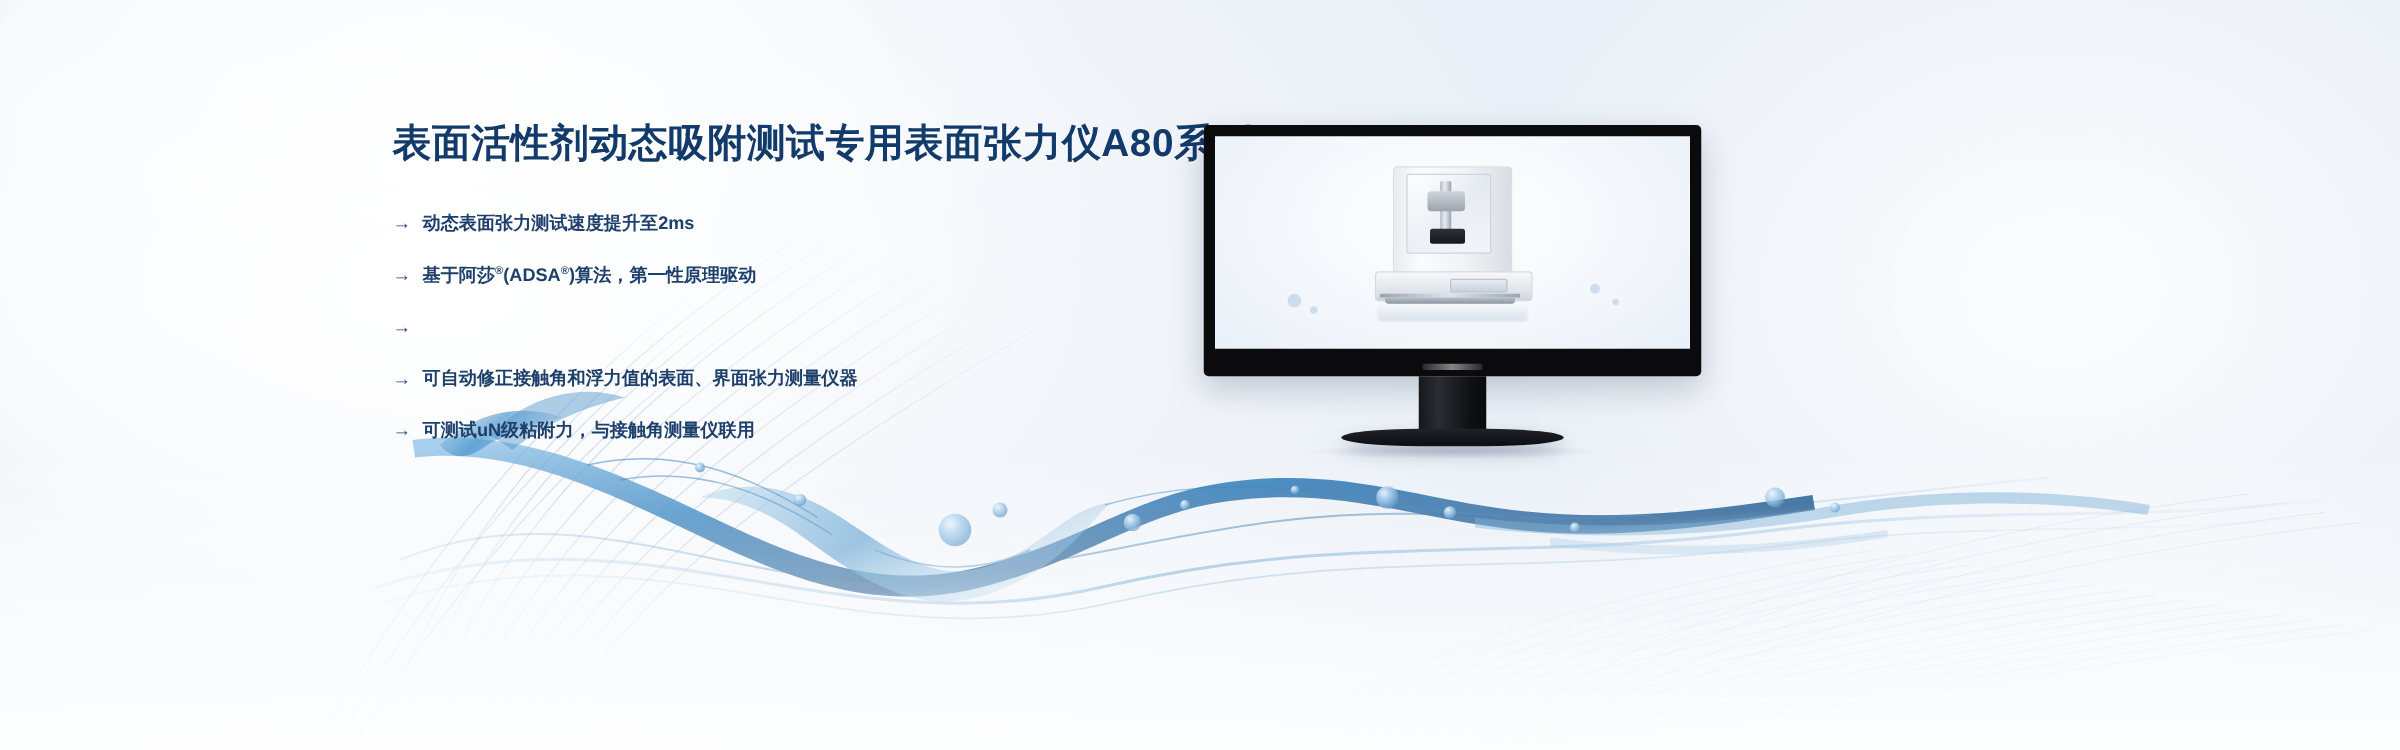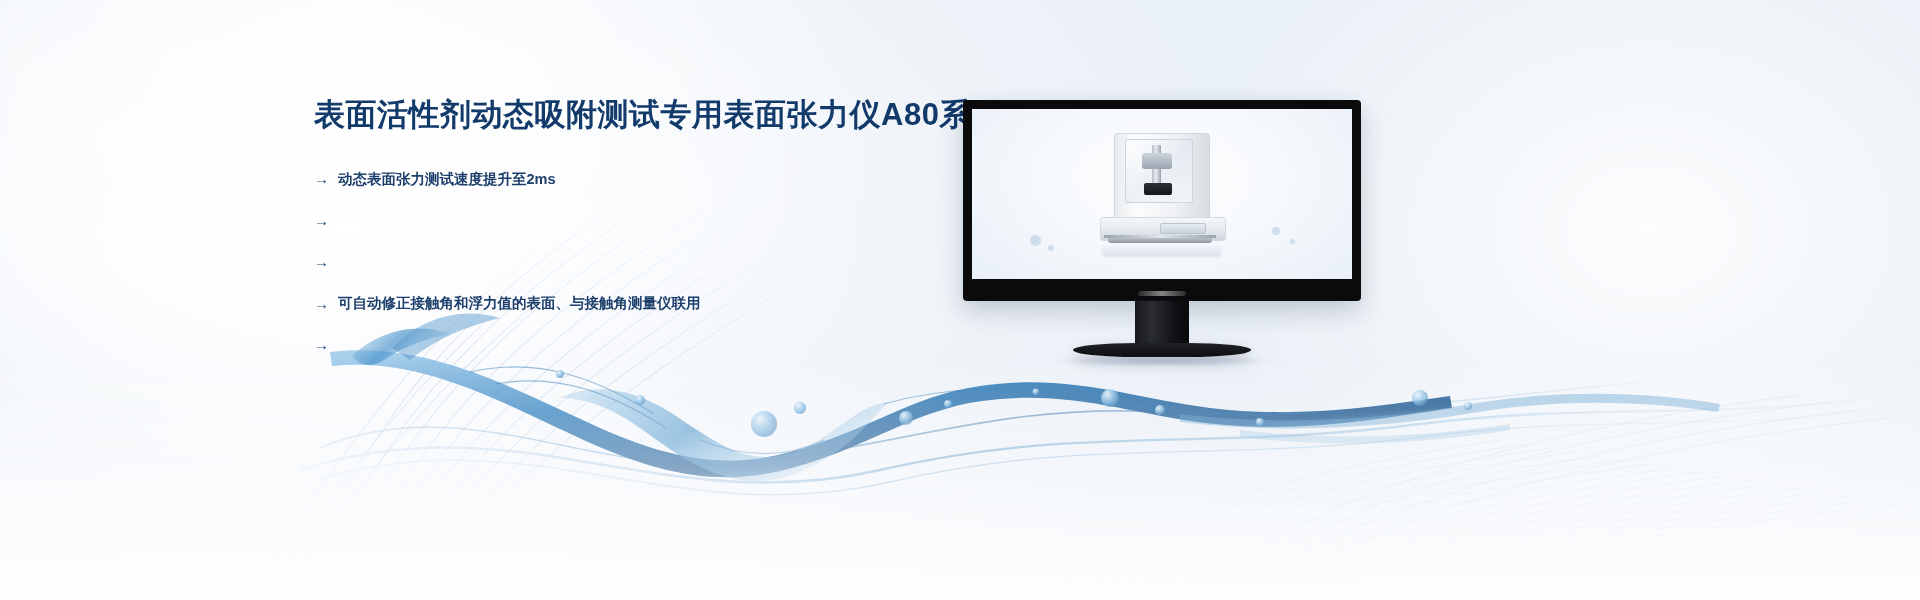--- a/index.html
+++ b/index.html
@@ -302,33 +302,35 @@
 
     <div class="bullets">
 
       <div class="bullet">
         <span class="arrow">→</span>
         <span>动态表面张力测试速度提升至2ms</span>
       </div>
 
       <div class="bullet">
         <span class="arrow">→</span>
-      </div>
-
-      <div class="bullet">
-        <span class="arrow">→</span>
-      </div>
-
-      <div class="bullet">
-        <span class="arrow">→</span>
-        <span>可自动修正接触角和浮力值的表面、与接触角测量仪联用</span>
-      </div>
-
-      <div class="bullet">
-        <span class="arrow">→</span>
+        <span><span>基于阿莎</span><span class="sup">®</span><span>(ADSA</span><span class="sup">®</span><span>)算法，第一性原理驱动</span></span>
+      </div>
+
+      <div class="bullet">
+        <span class="arrow">→</span>
+      </div>
+
+      <div class="bullet">
+        <span class="arrow">→</span>
+        <span>可自动修正接触角和浮力值的表面、界面张力测量仪器</span>
+      </div>
+
+      <div class="bullet">
+        <span class="arrow">→</span>
+        <span>可测试uN级粘附力，与接触角测量仪联用</span>
       </div>
 
     </div>
   </div>
 
   <div class="monitor">
     <div class="screen-bezel">
       <div class="screen">
         <div class="instr">
           <div class="instr-body"></div>

